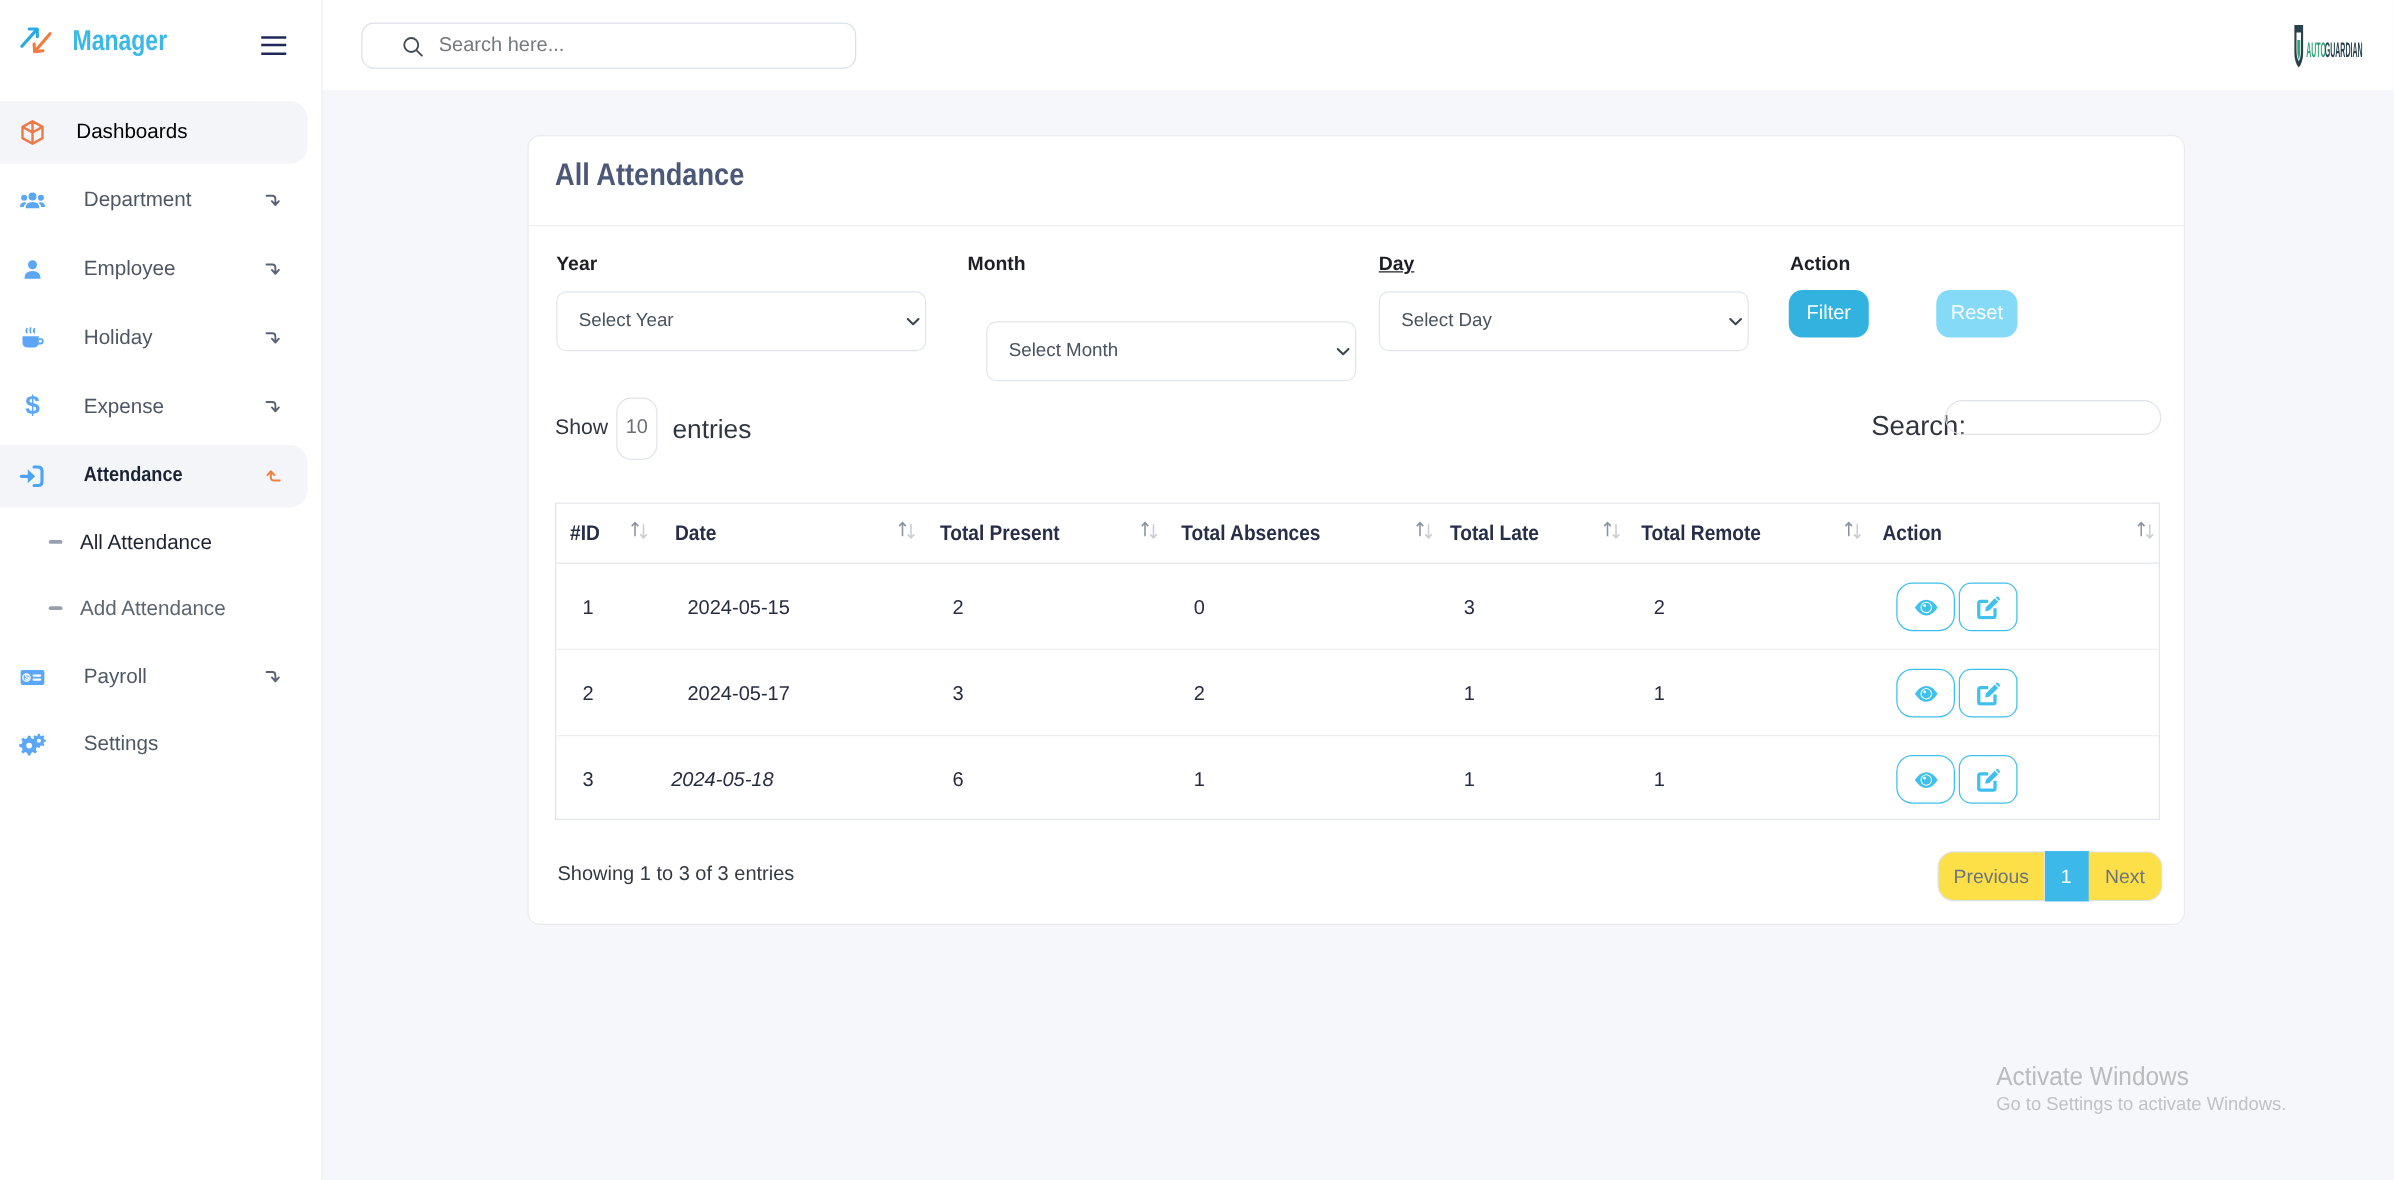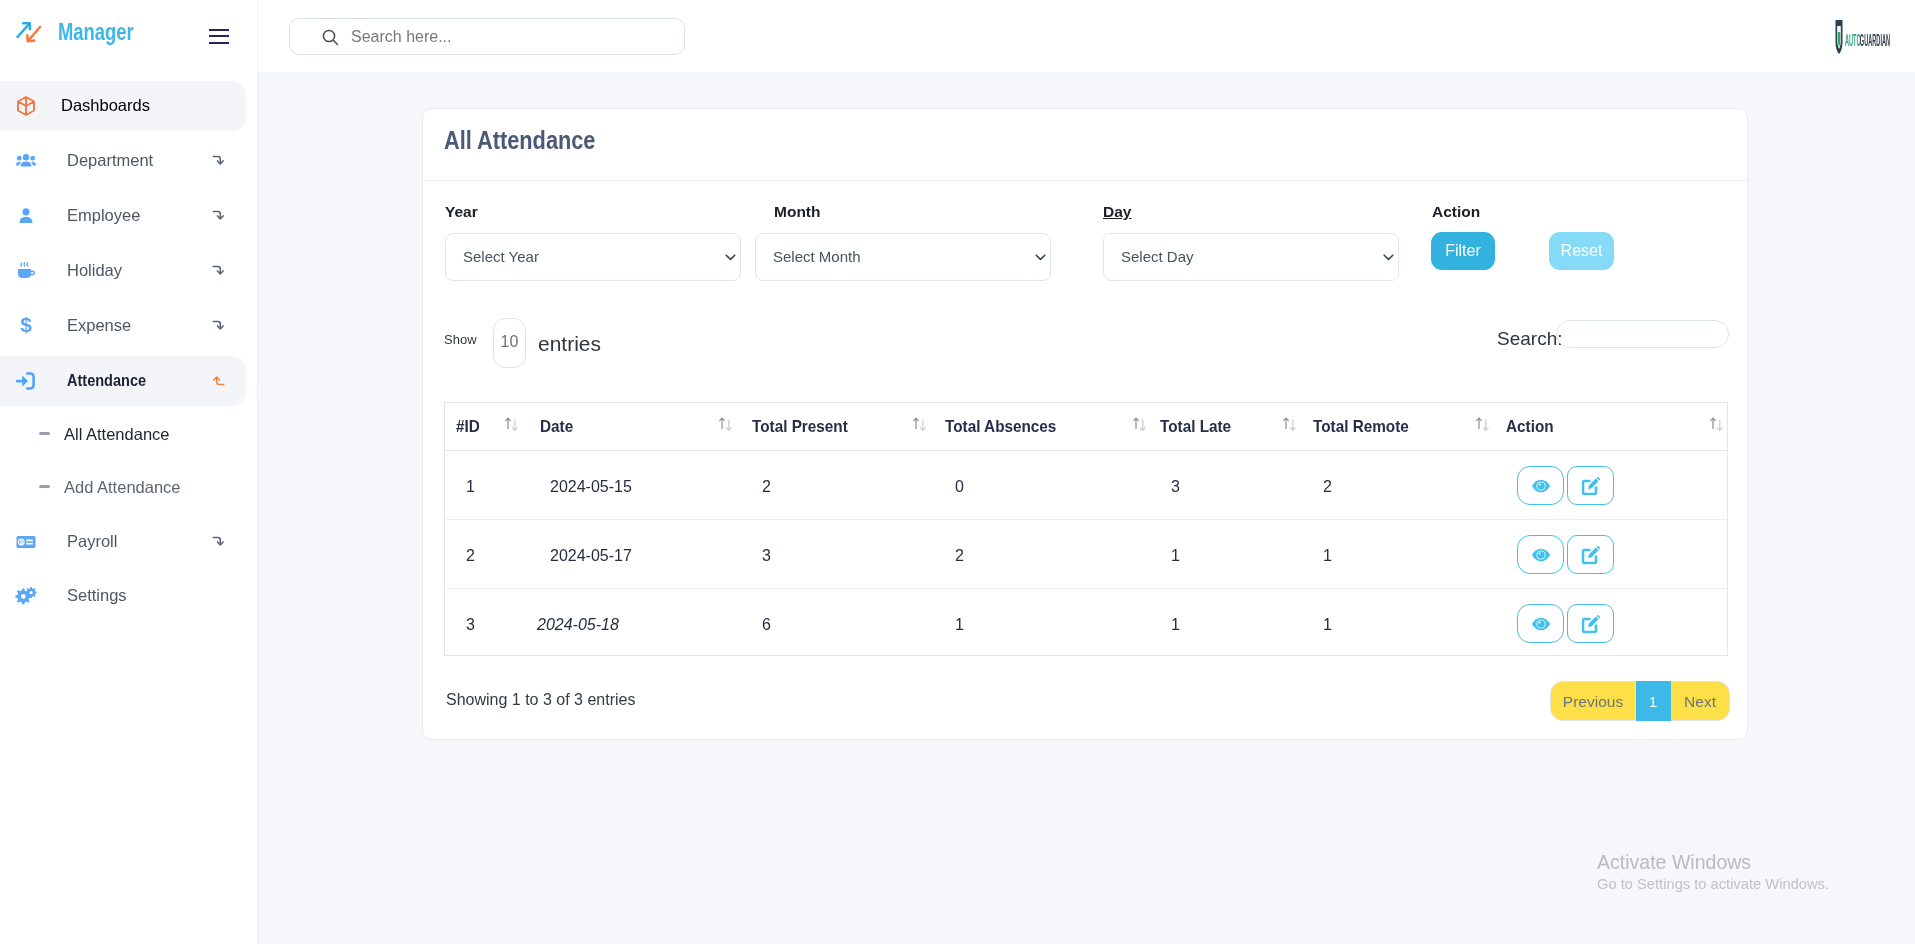--- a/index.html
+++ b/index.html
@@ -193,43 +193,43 @@
   <div class="flabel" style="left:351px;">Month</div>
   <div class="flabel" style="left:680px;text-decoration:underline;">Day</div>
   <div class="flabel" style="left:1009px;">Action</div>
 
   <div class="fselect" style="left:22px;">
     <div class="tx">Select Year</div>
     <svg width="11" height="7" viewBox="0 0 11 7">
         <path d="M1.2 1.2 L5.5 5.4 L9.8 1.2" fill="none" stroke="#3b4452" stroke-width="1.6" stroke-linecap="round" stroke-linejoin="round"></path>
       </svg>
   </div>
-  <div class="fselect" style="left:332px;">
+  <div class="fselect" style="left:366px;margin-top:24px;">
     <div class="tx">Select Month</div>
     <svg width="11" height="7" viewBox="0 0 11 7">
         <path d="M1.2 1.2 L5.5 5.4 L9.8 1.2" fill="none" stroke="#3b4452" stroke-width="1.6" stroke-linecap="round" stroke-linejoin="round"></path>
       </svg>
   </div>
   <div class="fselect" style="left:680px;">
     <div class="tx">Select Day</div>
     <svg width="11" height="7" viewBox="0 0 11 7">
         <path d="M1.2 1.2 L5.5 5.4 L9.8 1.2" fill="none" stroke="#3b4452" stroke-width="1.6" stroke-linecap="round" stroke-linejoin="round"></path>
       </svg>
   </div>
 
   <div class="btn" style="left:1008px;width:64px;background:#31b2df;">Filter</div>
   <div class="btn" style="left:1126px;width:65px;background:#85daf8;">Reset</div>
 
-  <div style="position:absolute;left:21px;top:223px;font-size:13px;color:#30363f;">Show</div>
+  <div style="position:absolute;left:21px;top:223px;font-size:17px;color:#30363f;">Show</div>
   <div style="position:absolute;left:70px;top:209px;width:33px;height:50px;border:1px solid #dfe3ea;border-radius:12px;">
     <div style="position:absolute;left:0;right:0;top:14px;text-align:center;font-size:16px;color:#6a7179;">10</div>
   </div>
   <div style="position:absolute;left:115px;top:223px;font-size:21px;color:#30363f;">entries</div>
 
-  <div style="position:absolute;left:1074px;top:219px;font-size:19px;color:#30363f;">Search:</div>
+  <div style="position:absolute;left:1074px;top:219px;font-size:22px;color:#30363f;">Search:</div>
   <div style="position:absolute;left:1133px;top:211px;width:173px;height:28px;border:1px solid #dfe3ea;border-radius:14px;"></div>
 
   <div style="position:absolute;left:21px;top:293px;width:1284px;height:254px;border:1px solid #e2e5ea;">
 
     <div style="position:absolute;left:0;top:47px;width:100%;height:1px;background:#e2e5ea;"></div>
     <div style="position:absolute;left:0;top:116px;width:100%;height:1px;background:#edeff3;"></div>
     <div style="position:absolute;left:0;top:185px;width:100%;height:1px;background:#edeff3;"></div>
 
     <div class="th" style="left:11px;">#ID</div>
     <div class="th" style="left:95px;">Date</div>

